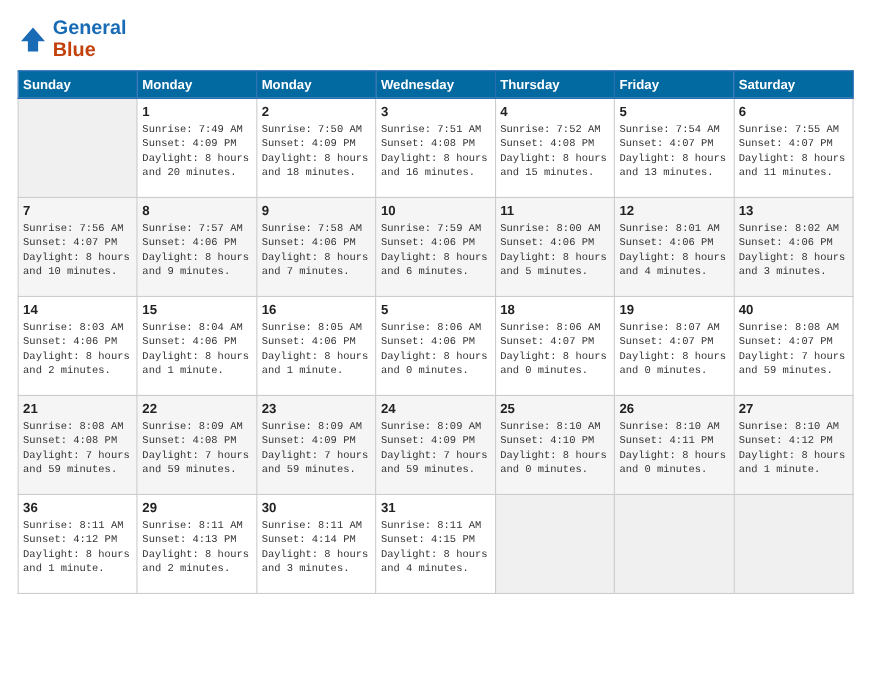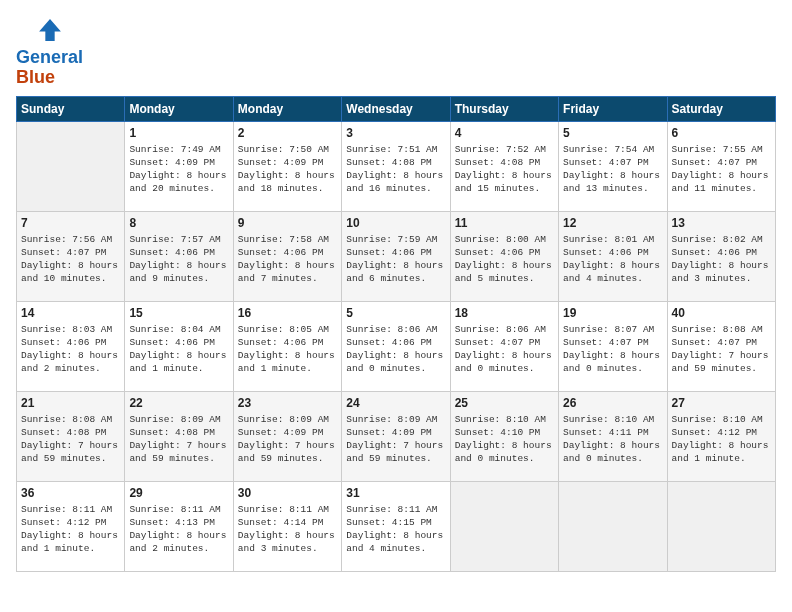--- a/index.html
+++ b/index.html
@@ -13,21 +13,20 @@
     .header {
       display: flex;
       align-items: flex-start;
       justify-content: space-between;
       margin-bottom: 8px;
     }
     .logo {
       display: flex;
       align-items: center;
       gap: 4px;
-      flex-direction: column;
     }
     .logo-text {
       font-size: 18px;
       font-weight: bold;
       color: #333;
       line-height: 1.1;
     }
     .logo-text span {
       color: #1a6bb5;
     }
@@ -47,21 +46,21 @@
     .location {
       font-size: 14px;
       color: #555;
     }
     table {
       width: 100%;
       border-collapse: collapse;
       font-size: 10px;
     }
     thead tr th {
-      background: #0c4a6e;
+      background: #0369a1;
       color: #fff;
       padding: 5px 4px;
       text-align: left;
       font-size: 12px;
       font-weight: bold;
       border: 1px solid #2a6db5;
     }
     tbody tr td {
       border: 1px solid #ccc;
       vertical-align: top;

